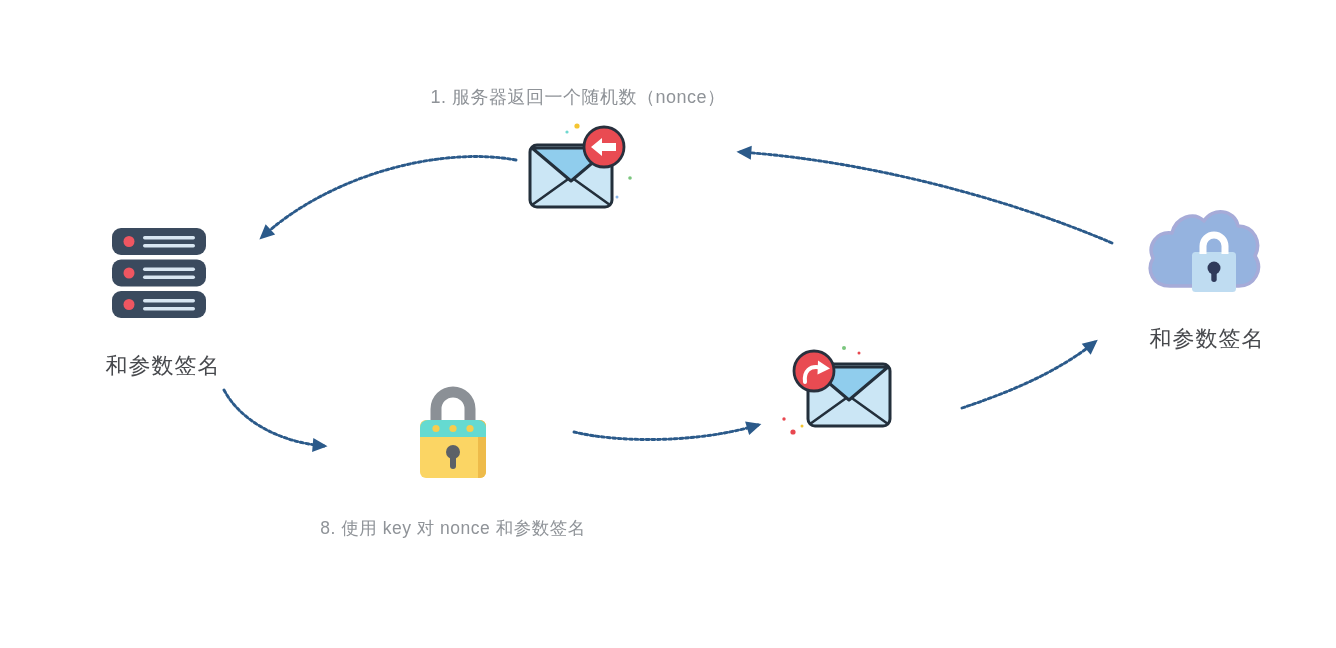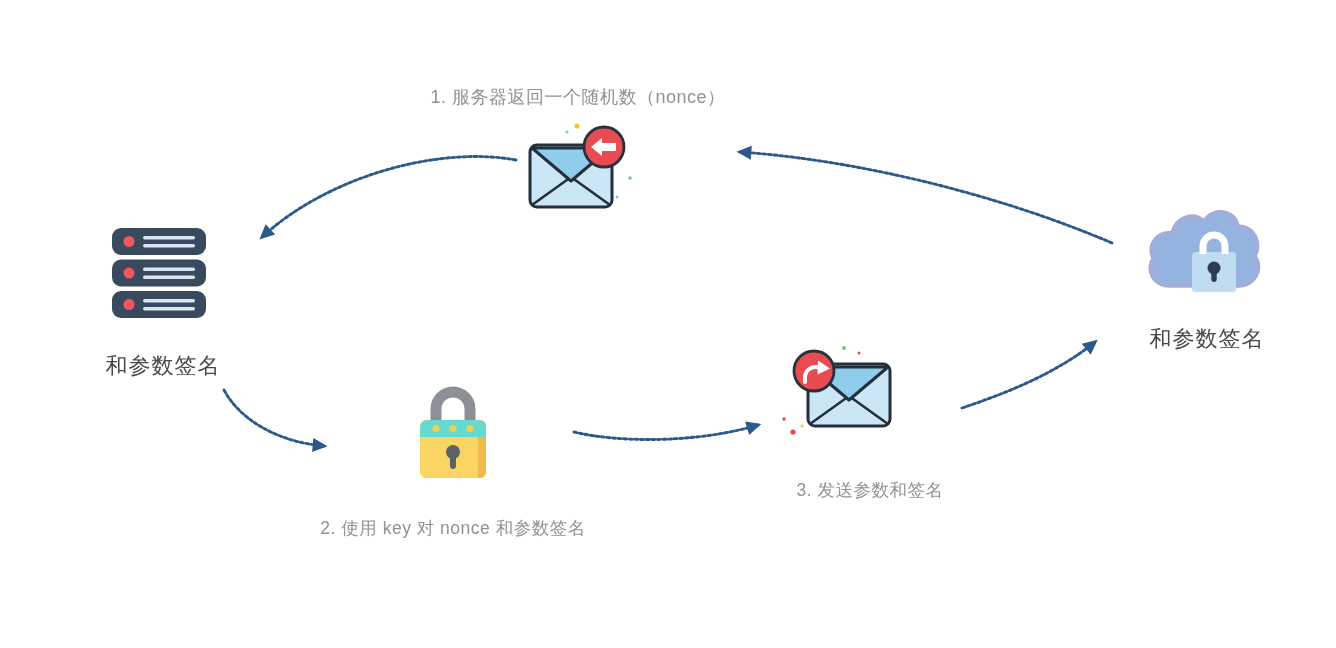--- a/index.html
+++ b/index.html
@@ -106,35 +106,34 @@
       <rect x="12" y="48" width="66" height="58" rx="6" fill="#fbd564"></rect>
       <path d="M70,48 h2 a6,6 0 0 1 6,6 v46 a6,6 0 0 1 -6,6 h-2 z" fill="#eebb4a"></path>
       <path d="M12,56 a8,8 0 0 1 8,-8 h50 a8,8 0 0 1 8,8 v9 h-66 z" fill="#65dad1"></path>
       <circle cx="28" cy="56.5" r="3.6" fill="#f7cd4e"></circle>
       <circle cx="45" cy="56.5" r="3.6" fill="#f7cd4e"></circle>
       <circle cx="62" cy="56.5" r="3.6" fill="#f7cd4e"></circle>
       <circle cx="45" cy="80" r="7" fill="#5c6167"></circle>
       <rect x="42" y="82" width="6" height="15" rx="3" fill="#5c6167"></rect>
     </svg>
   </div>
-  <div class="step-label" style="left:300px;top:516px;width:306px;font-size:17.5px;">2. 使用 key 对 nonce 和参数签名</div>
+  <div class="step-label" style="left:300px;top:516px;width:306px;font-size:17.5px;">8. 使用 key 对 nonce 和参数签名</div>
 
   <div class="abs" style="left:780px;top:340px;">
     <svg width="120" height="100" viewBox="0 0 120 100">
 
       <circle cx="64" cy="8" r="2" fill="#7bc67e"></circle>
       <circle cx="79" cy="13" r="1.5" fill="#e8474f"></circle>
       <circle cx="13" cy="92" r="2.6" fill="#e8474f"></circle>
       <circle cx="4" cy="79" r="1.7" fill="#e8474f"></circle>
       <circle cx="22" cy="86" r="1.5" fill="#f5c531"></circle>
 
       <rect x="28" y="24" width="82" height="62" rx="7" fill="#cbe6f5" stroke="#232f3b" stroke-width="3"></rect>
       <path d="M30,84 L69,56 L108,84" fill="none" stroke="#232f3b" stroke-width="2.6"></path>
       <path d="M30,27 L69,60 L108,27 Z" fill="#90cded" stroke="#232f3b" stroke-width="3" stroke-linejoin="round"></path>
 
       <circle cx="34" cy="31" r="20" fill="#e94b52" stroke="#28303d" stroke-width="2.8"></circle>
       <path d="M25,42 C23.5,31 30,25.5 40,27.5" fill="none" stroke="#ffffff" stroke-width="4" stroke-linecap="round"></path>
       <polygon points="38,20.5 50,28.5 37.5,34.5" fill="#ffffff"></polygon>
     </svg>
   </div>
-  <div class="step-label" style="left:770px;top:478px;width:200px;font-size:17.5px;">3. 发送参数和签名</div>
 
 </div>
 
 </body></html>

